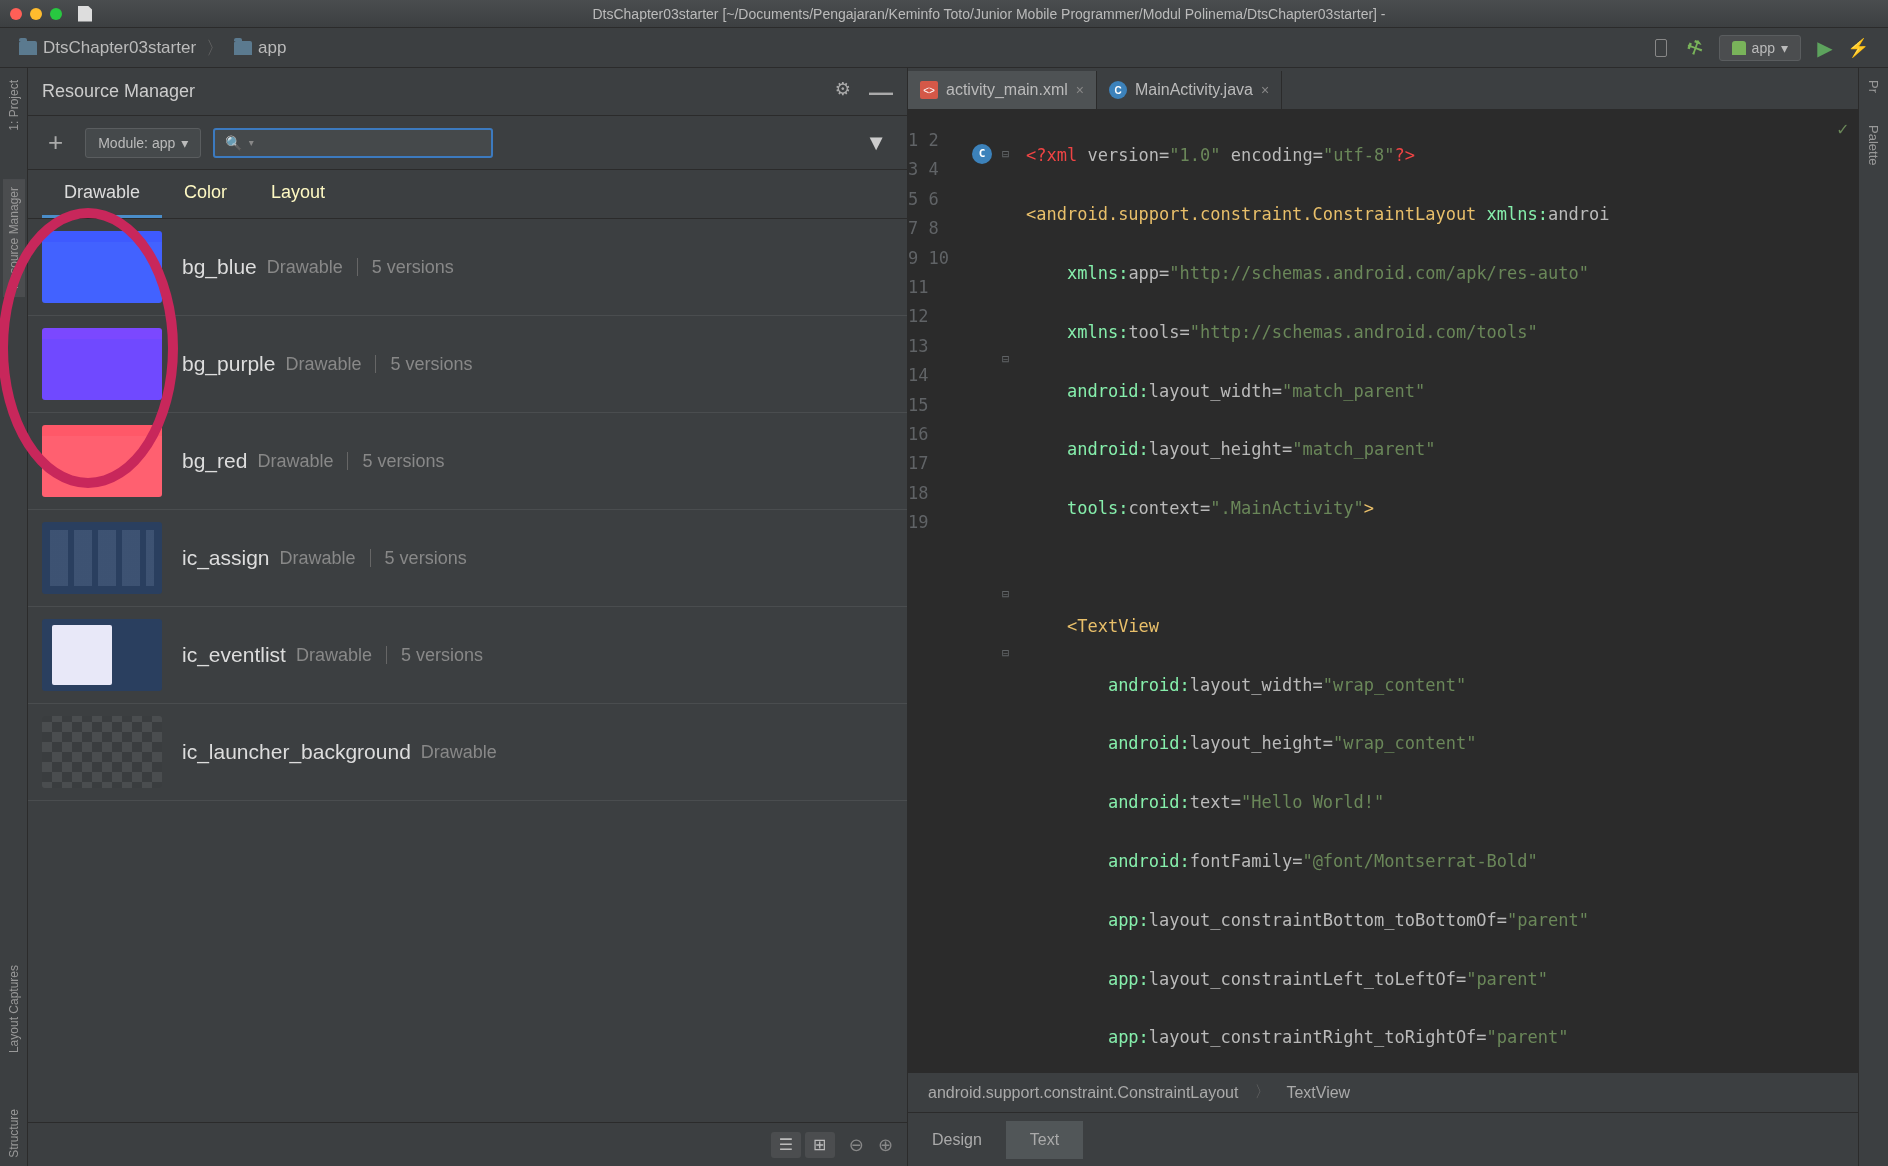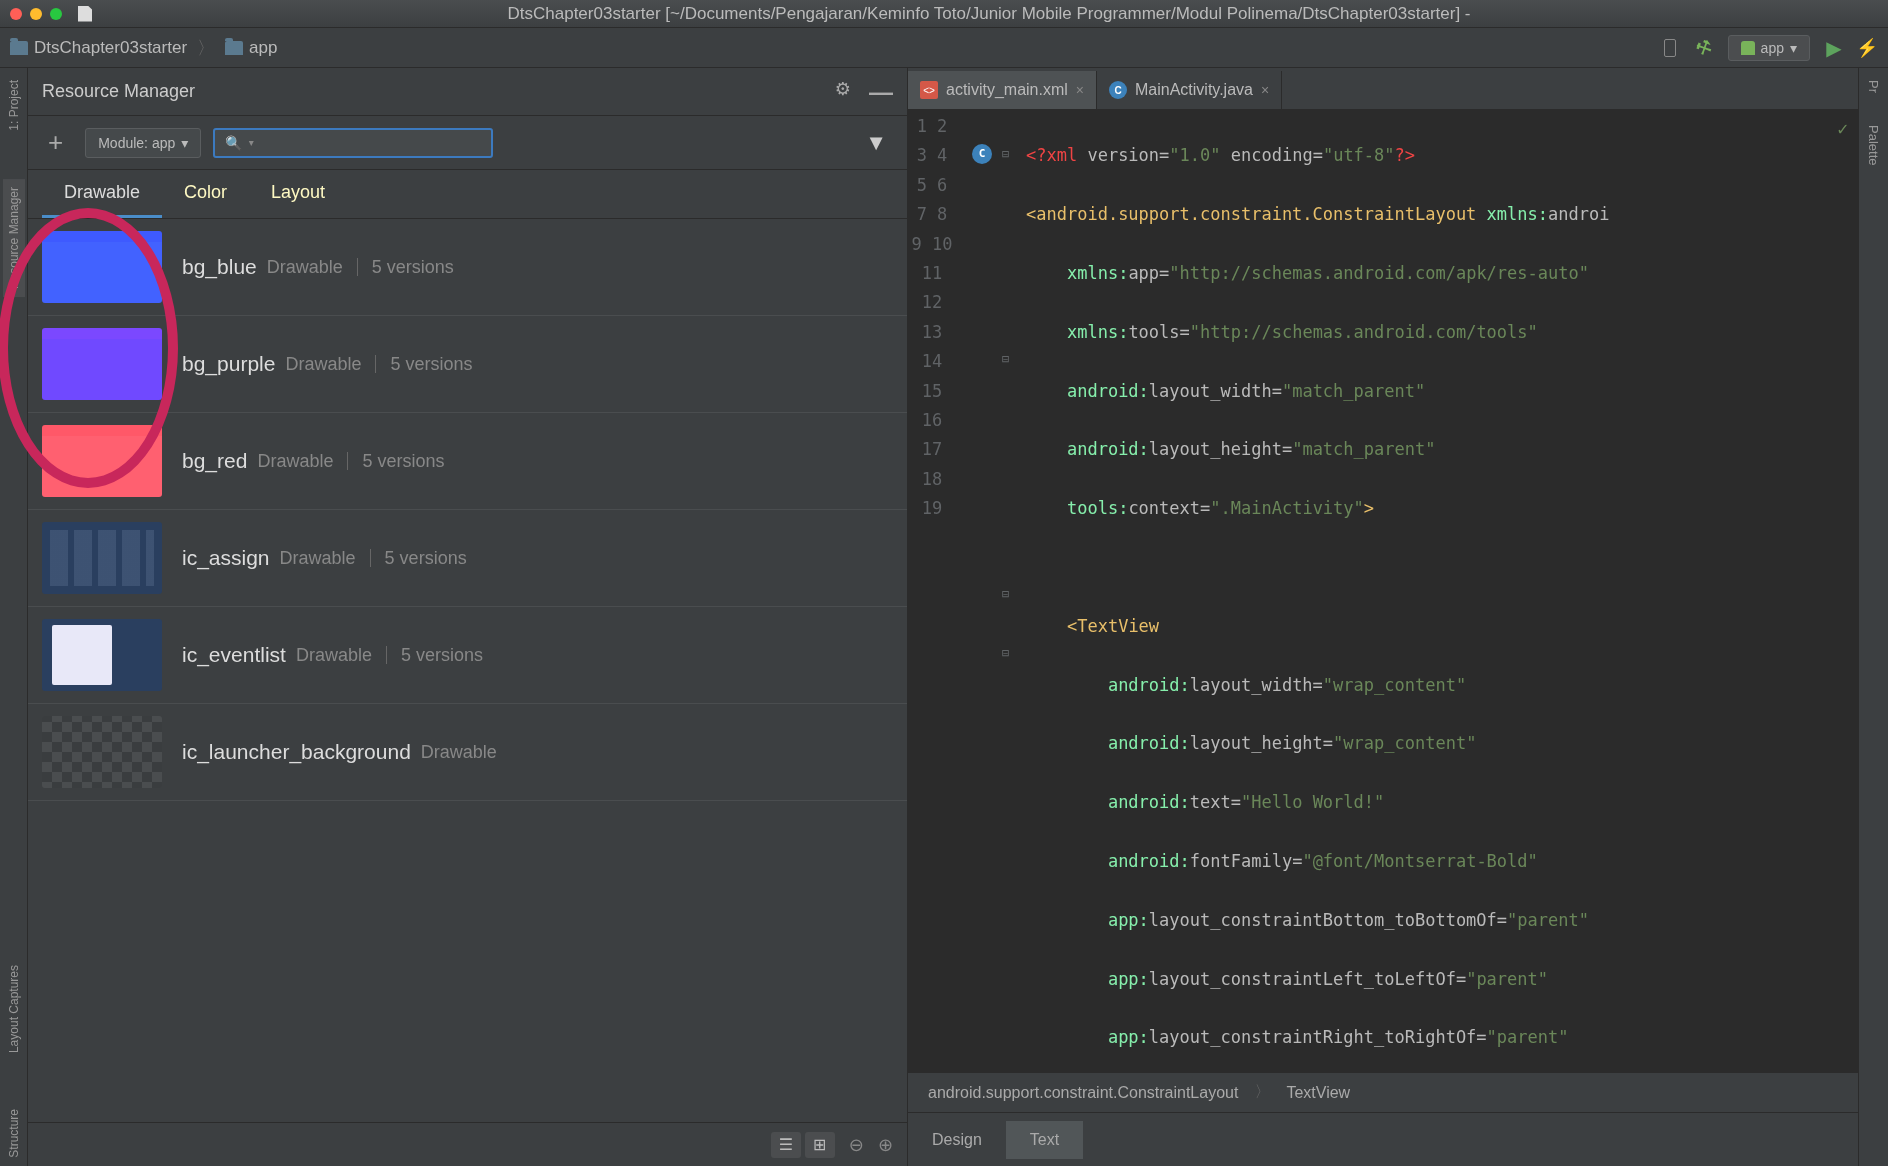--- a/index.html
+++ b/index.html
@@ -5,23 +5,23 @@
     * { margin: 0; padding: 0; box-sizing: border-box; }
     body { font-family: -apple-system, BlinkMacSystemFont, 'Segoe UI', sans-serif; background: #3c3f41; color: #bbb; width: 1888px; height: 1166px; overflow: hidden; }
     
     .titlebar { height: 28px; background: linear-gradient(#4a4d4f, #3c3f41); display: flex; align-items: center; padding: 0 10px; gap: 8px; border-bottom: 1px solid #2b2b2b; }
     .traffic-lights { display: flex; gap: 8px; }
     .tl { width: 12px; height: 12px; border-radius: 50%; }
     .tl.red { background: #ff5f57; }
     .tl.yellow { background: #febc2e; }
     .tl.green { background: #28c840; }
     .title-icon { width: 14px; height: 16px; background: #ddd; margin-left: 8px; clip-path: polygon(0 0, 70% 0, 100% 25%, 100% 100%, 0 100%); }
-    .title-text { flex: 1; text-align: center; color: #bbb; font-size: 17px; }
-    
-    .navbar { height: 40px; background: #3c3f41; display: flex; align-items: center; padding: 0 10px; border-bottom: 1px solid #2b2b2b; justify-content: space-between; gap: 20px; }
+    .title-text { flex: 1; text-align: center; color: #bbb; font-size: 14px; }
+    
+    .navbar { height: 40px; background: #3c3f41; display: flex; align-items: center; padding: 0 19px; border-bottom: 1px solid #2b2b2b; justify-content: space-between; gap: 20px; }
     .breadcrumb { display: flex; align-items: center; gap: 10px; }
     .bc-item { display: flex; align-items: center; gap: 6px; font-size: 17px; color: #bbb; }
     .folder-icon { width: 18px; height: 14px; background: #5b7a8f; border-radius: 2px 2px 0 0; position: relative; }
     .folder-icon::before { content: ''; position: absolute; top: -3px; left: 0; width: 8px; height: 3px; background: #5b7a8f; border-radius: 2px 2px 0 0; }
     .bc-chevron { color: #666; font-size: 18px; }
     .toolbar-right { display: flex; align-items: center; gap: 14px; }
     .tb-icon { width: 20px; height: 20px; display: flex; align-items: center; justify-content: center; font-size: 18px; }
     .hammer { color: #79b35a; transform: rotate(-25deg); }
     .config-selector { background: #4b4d4f; border: 1px solid #5a5d5f; padding: 4px 12px; border-radius: 3px; display: flex; align-items: center; gap: 6px; font-size: 14px; }
     .run-play { color: #5da35d; font-size: 20px; }
@@ -80,21 +80,21 @@
     .editor-container { flex: 1; display: flex; flex-direction: column; background: #2b2b2b; }
     .editor-tabs { height: 42px; background: #3c3f41; display: flex; align-items: flex-end; border-bottom: 1px solid #2b2b2b; }
     .editor-tab { height: 38px; padding: 0 12px; display: flex; align-items: center; gap: 8px; font-size: 16px; border-right: 1px solid #2b2b2b; }
     .editor-tab.active { background: #4e5254; }
     .etab-icon { width: 18px; height: 18px; border-radius: 2px; display: flex; align-items: center; justify-content: center; font-size: 10px; }
     .eicon-xml { background: #d45848; color: #fff; }
     .eicon-java { background: #3c82bb; color: #fff; border-radius: 50%; font-weight: bold; }
     .etab-close { color: #888; font-size: 14px; }
     
     .editor-body { flex: 1; display: flex; font-family: 'Menlo', 'Monaco', monospace; font-size: 17px; line-height: 29.4px; overflow: hidden; position: relative; }
-    .gutter { width: 60px; text-align: center; padding-right: 12px; color: #606366; user-select: none; padding-top: 2px; }
+    .gutter { width: 60px; text-align: left; padding-right: 12px; color: #606366; user-select: none; padding-top: 16px; }
     .gutter-2 { width: 32px; padding-top: 2px; position: relative; }
     .gutter-badge { width: 20px; height: 20px; background: #3c82bb; border-radius: 50%; color: #fff; font-size: 11px; display: flex; align-items: center; justify-content: center; font-weight: bold; margin-top: 32px; margin-left: 4px; }
     .fold-col { width: 18px; padding-top: 2px; color: #606366; font-size: 12px; position: relative; }
     .fold-mark { position: absolute; left: 2px; }
     .code-area { flex: 1; padding: 2px 8px; white-space: pre; overflow: hidden; }
     .code-line { height: 29.4px; }
     .caret-line { background: #373737; }
     
     .tk-xml-decl { color: #ef4444; }
     .tk-tag { color: #e8bf6a; }

